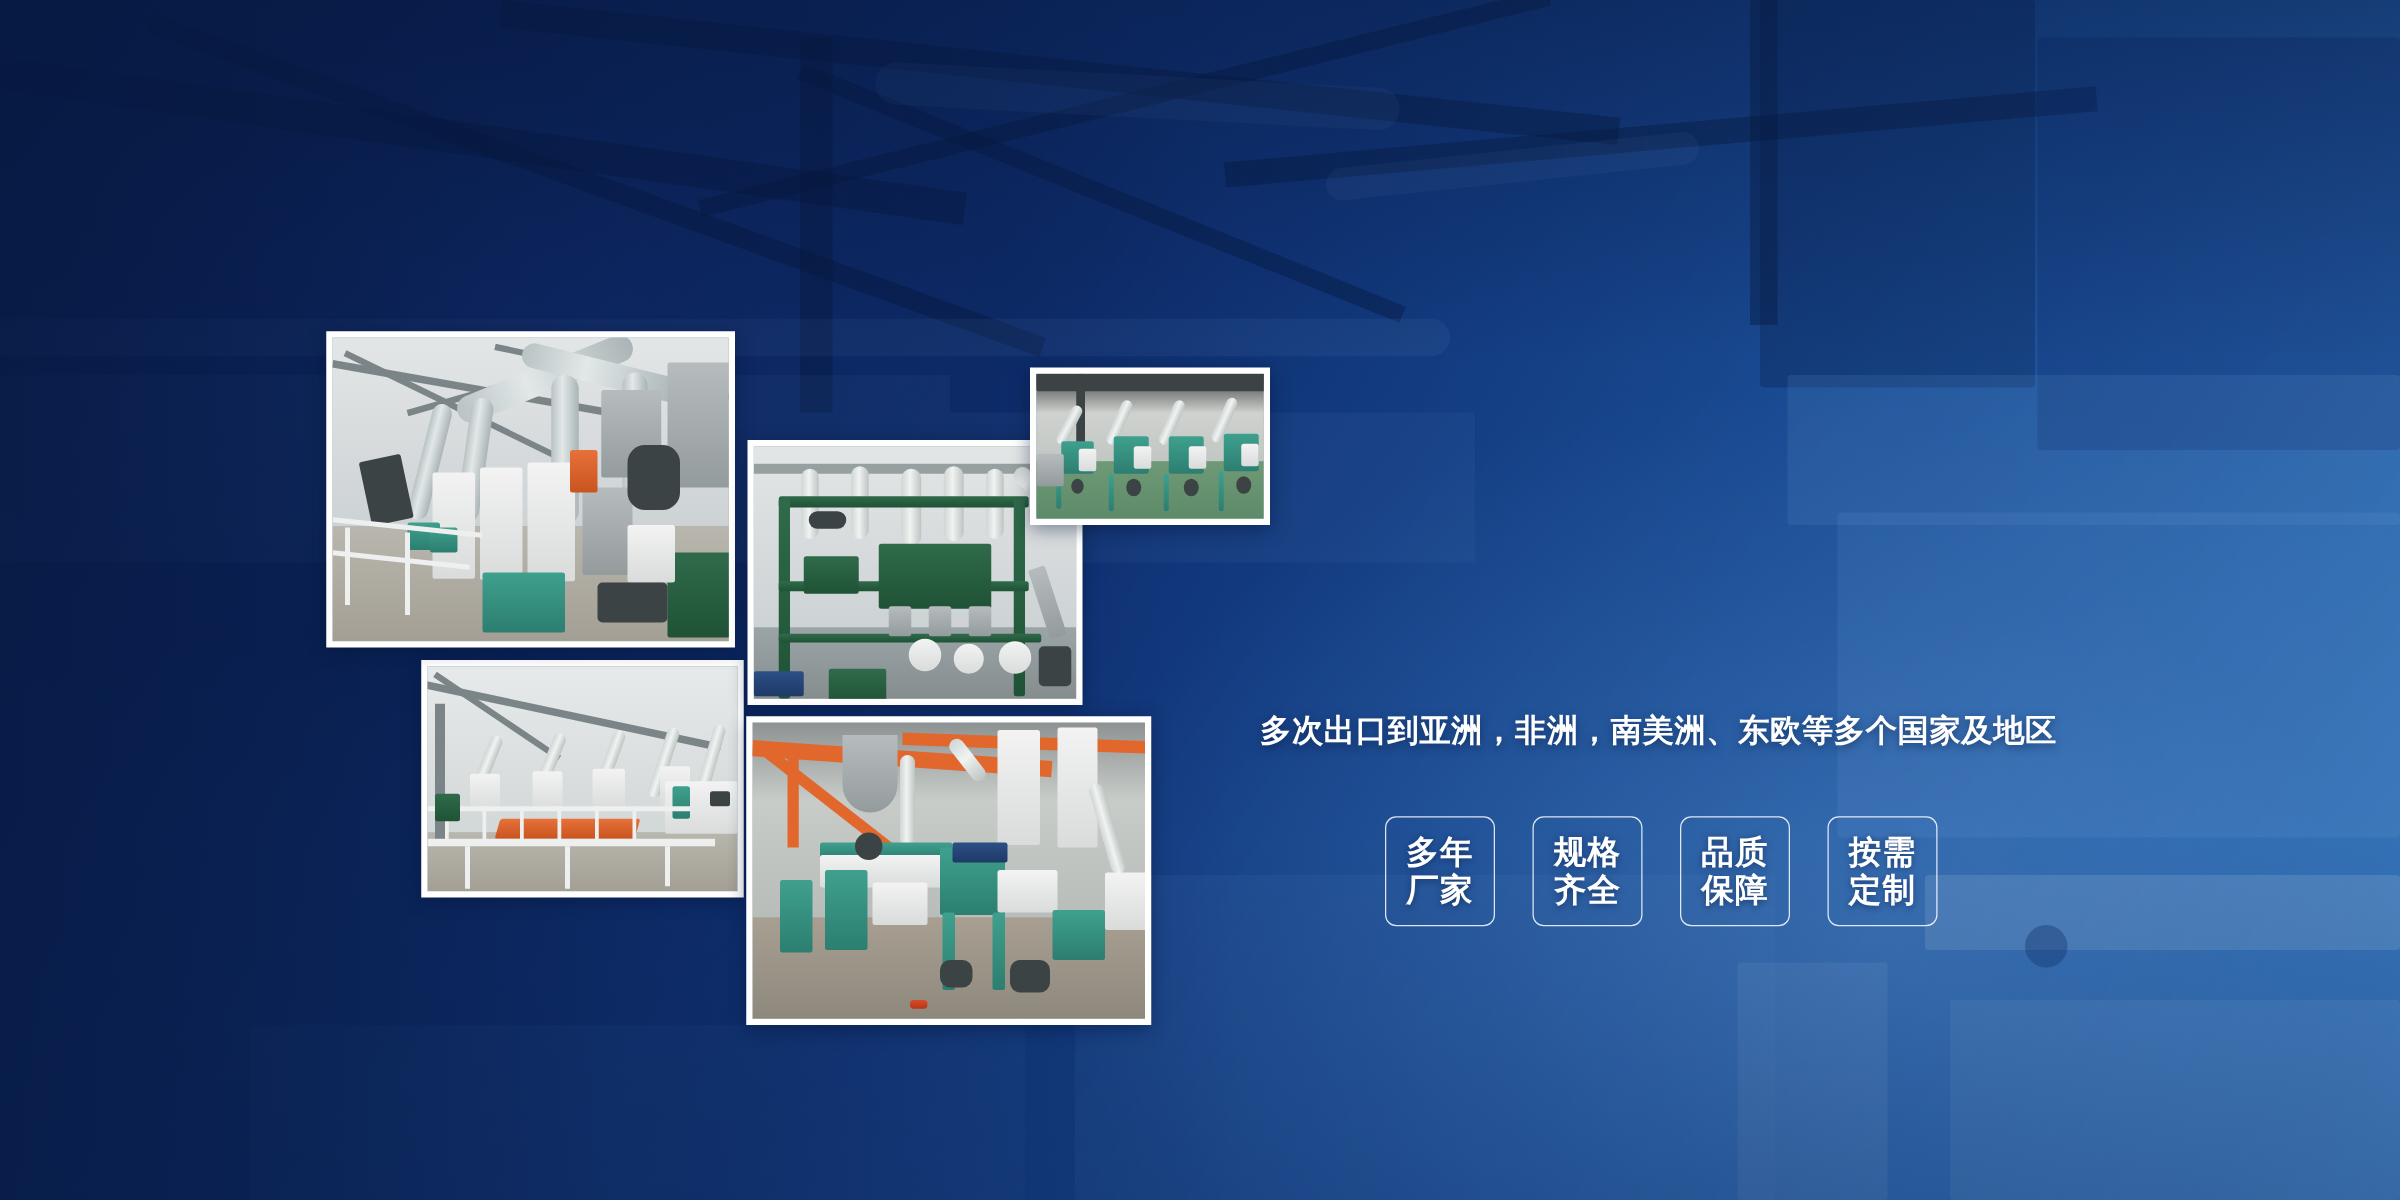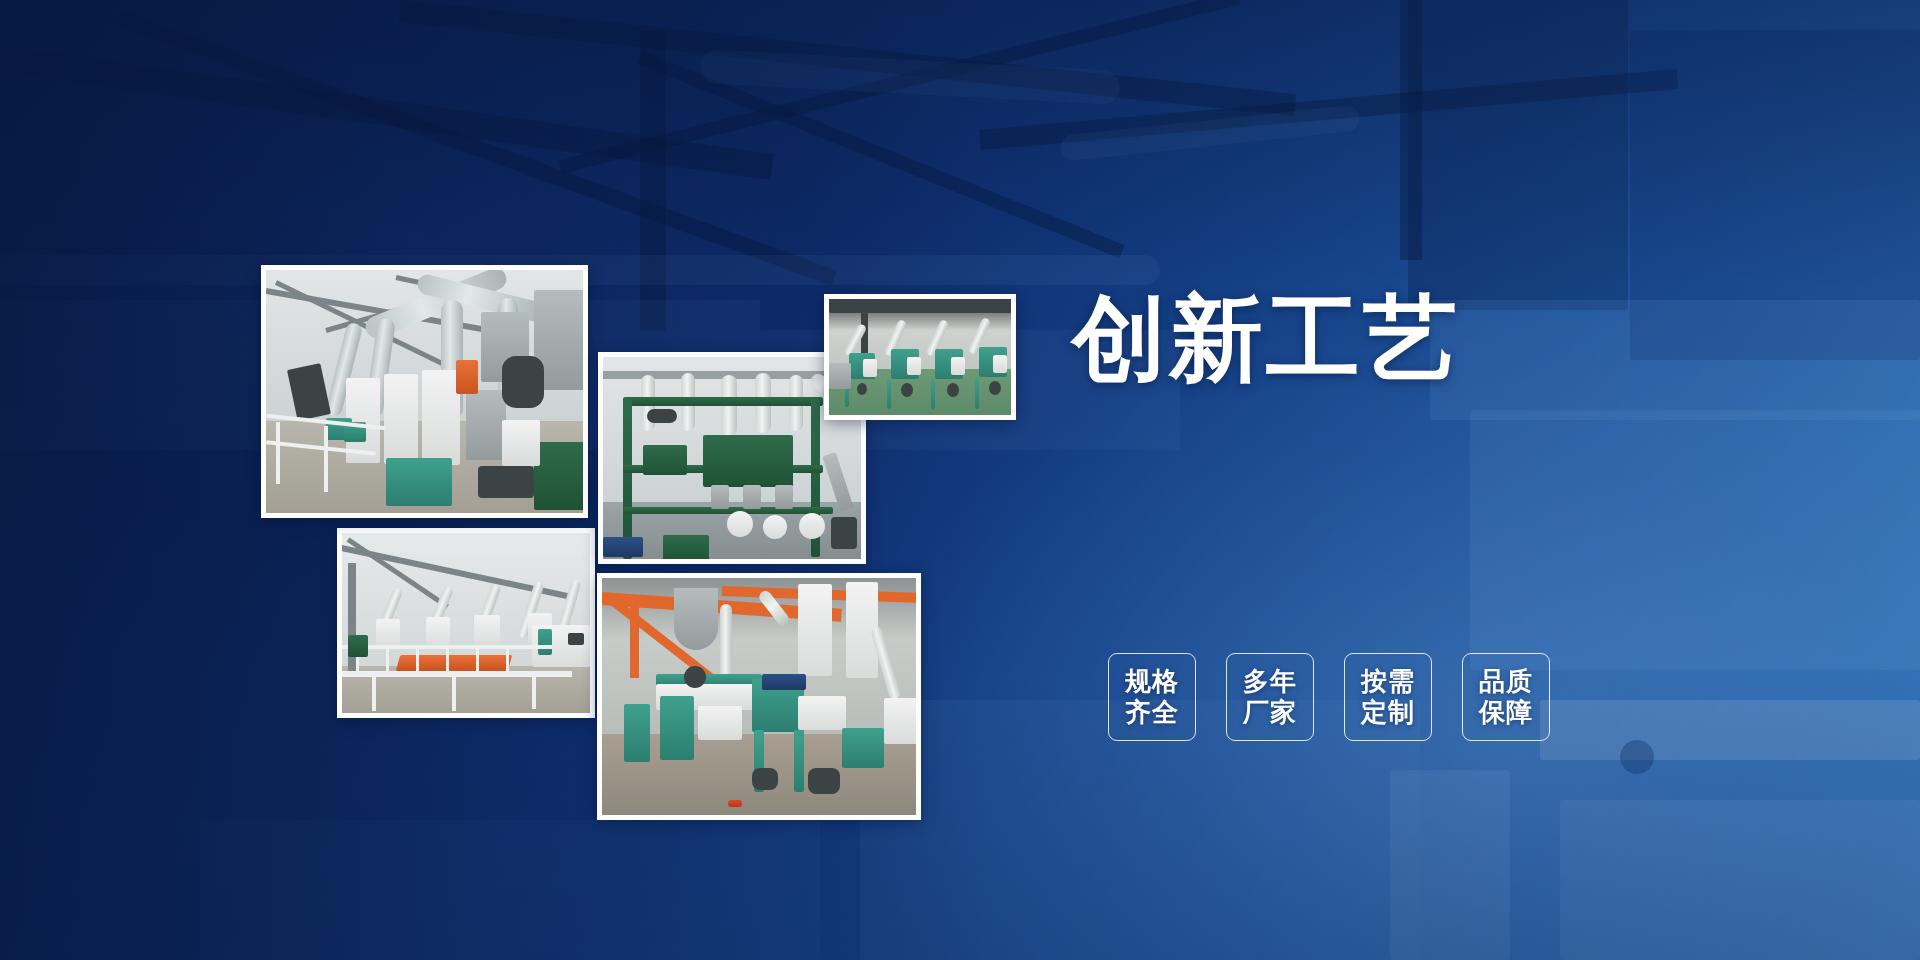--- a/index.html
+++ b/index.html
@@ -355,35 +355,35 @@
         <div class="ph-dark" style="left:150px; top:190px; width:26px; height:22px; border-radius:8px;"></div>
         <div class="ph-teal" style="left:22px;  top:126px; width:26px; height:58px;"></div>
         <div class="ph-white" style="left:96px;  top:128px; width:44px; height:34px;"></div>
         <div class="ph-white" style="left:282px; top:120px; width:40px; height:46px;"></div>
         <div class="ph-red" style="left:126px; top:222px; width:14px; height:7px; border-radius:3px;"></div>
       </div>
     </div>
 
   </div>
 
-  <div class="headline headline-1">创新工艺</div>
-
+
+  <div class="subtitle">多次出口到亚洲，非洲，南美洲、东欧等多个国家及地区</div>
 
   <div class="badges">
+    <div class="badge">
+      <span>多年</span>
+      <span>厂家</span>
+    </div>
     <div class="badge">
       <span>规格</span>
       <span>齐全</span>
     </div>
     <div class="badge">
-      <span>多年</span>
-      <span>厂家</span>
+      <span>品质</span>
+      <span>保障</span>
     </div>
     <div class="badge">
       <span>按需</span>
       <span>定制</span>
     </div>
-    <div class="badge">
-      <span>品质</span>
-      <span>保障</span>
-    </div>
   </div>
 
 </div>
 
 </body></html>

